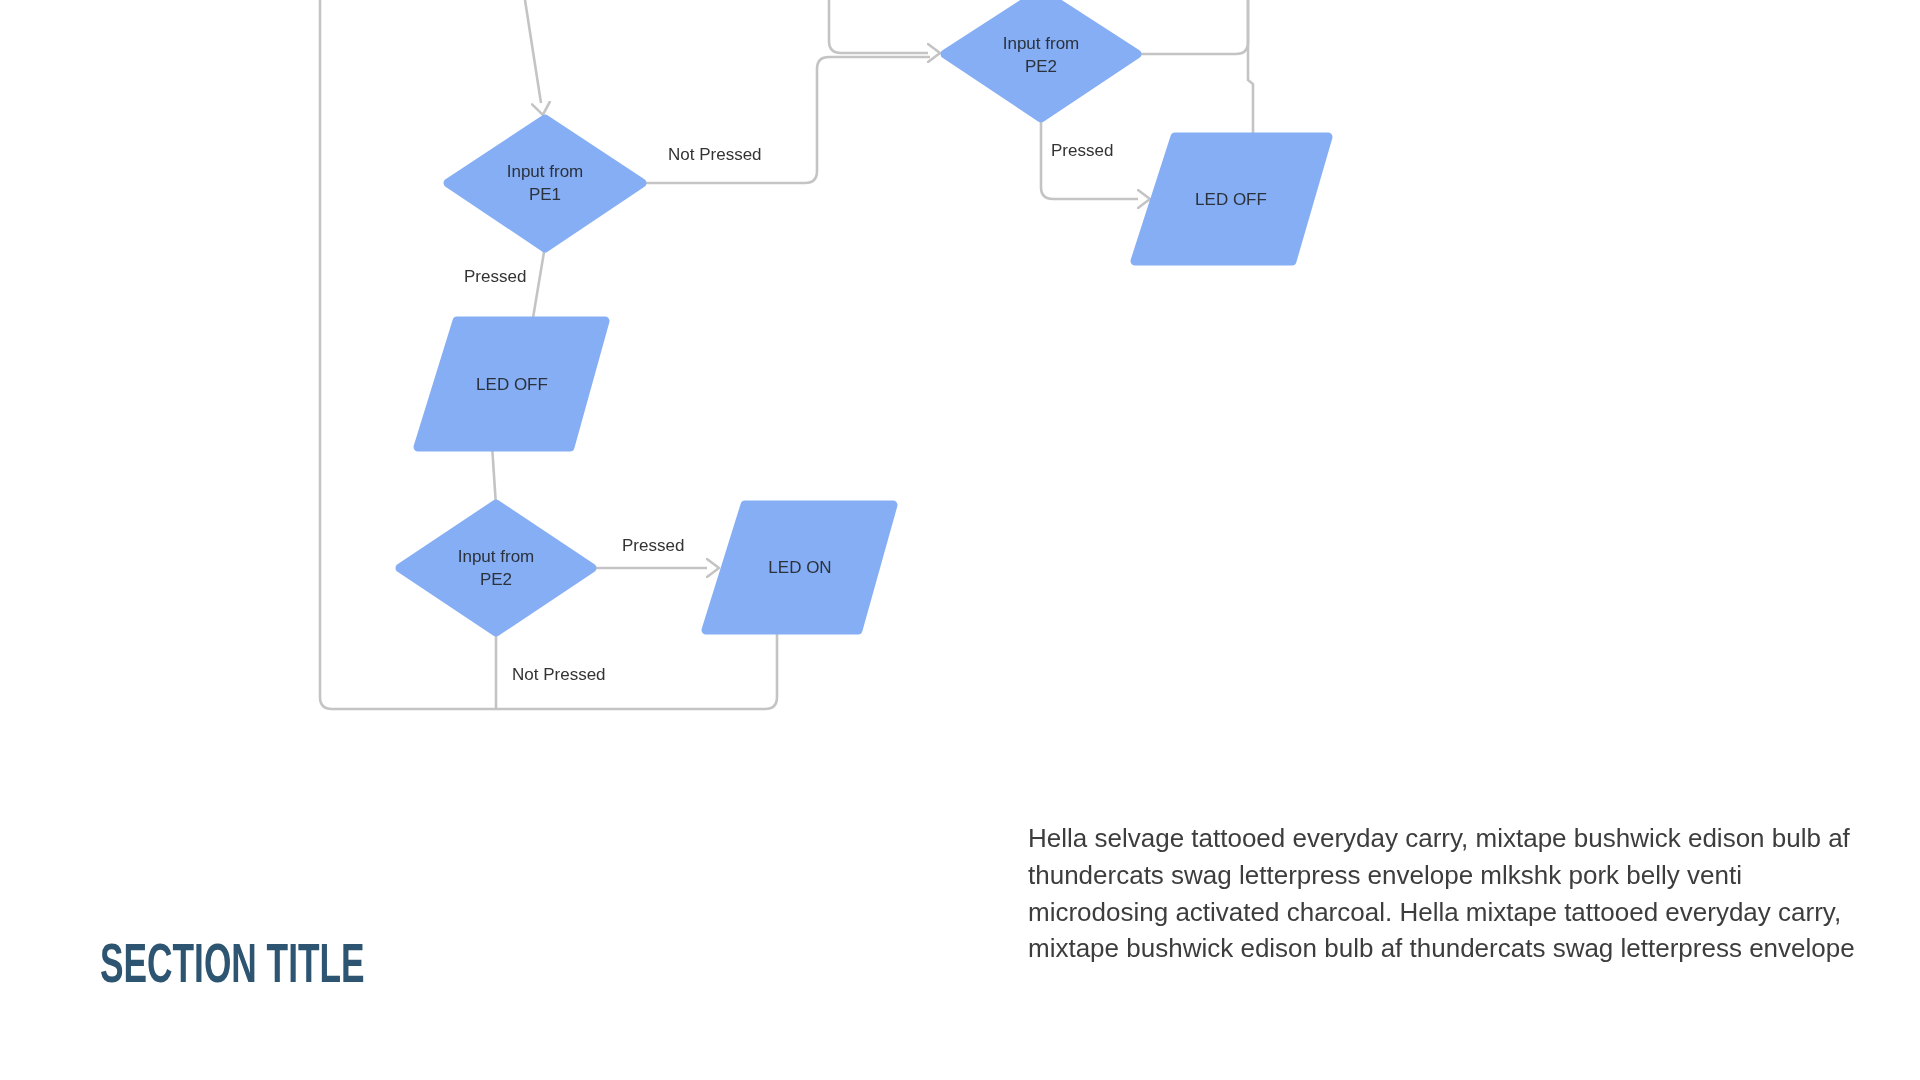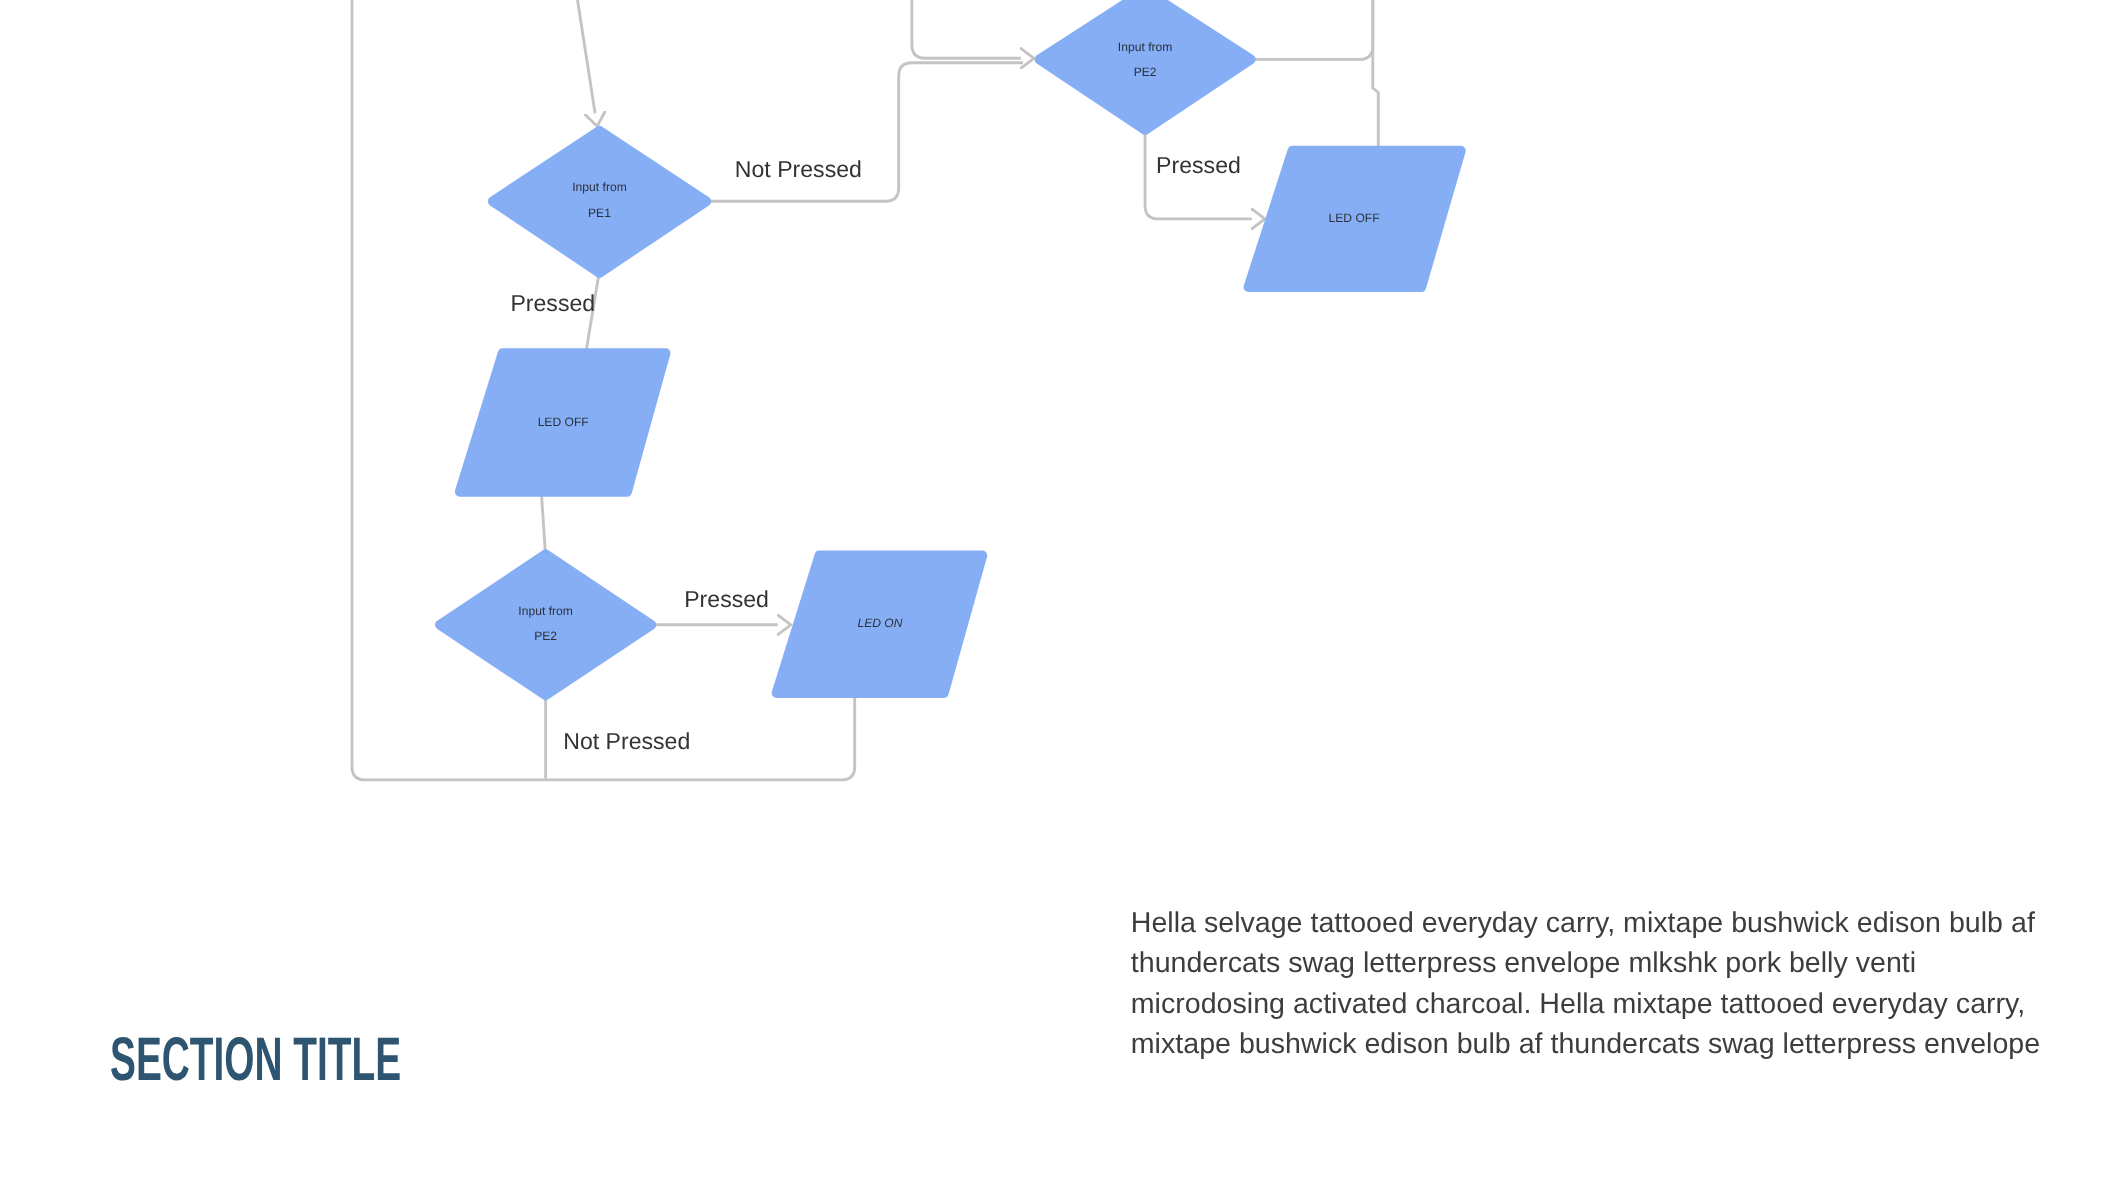--- a/index.html
+++ b/index.html
@@ -12,24 +12,24 @@
     font-family:"Liberation Sans","DejaVu Sans",sans-serif;position:relative;
   }
   .stage{position:absolute;inset:0;width:1920px;height:1080px;}
   svg.flow{position:absolute;left:0;top:0;width:1920px;height:1080px;display:block;}
   .edge{fill:none;stroke:var(--c-edge);stroke-width:2.6;}
   .node-shape{fill:var(--c-node);stroke:var(--c-node);stroke-width:9;stroke-linejoin:round;}
   .arrowhead-path{fill:none;stroke:var(--c-edge);stroke-width:2.6;stroke-linecap:round;stroke-linejoin:round;}
 
   .nlabel{
     position:absolute;display:flex;flex-direction:column;align-items:center;justify-content:center;
-    color:var(--c-node-text);font-size:11px;line-height:23px;text-align:center;pointer-events:none;
+    color:var(--c-node-text);font-size:17px;line-height:23px;text-align:center;pointer-events:none;
   }
   .elabel{
-    position:absolute;color:var(--c-elabel);font-size:21px;line-height:17px;white-space:nowrap;
+    position:absolute;color:var(--c-elabel);font-size:17px;line-height:17px;white-space:nowrap;
   }
   .section-title{
     position:absolute;left:100px;top:930px;color:var(--c-title);
     font-size:56px;font-weight:700;letter-spacing:0px;white-space:nowrap;
     transform:scaleX(0.63);transform-origin:left top;
   }
   .paragraph{
     position:absolute;left:1028px;top:820px;width:820px;color:var(--c-para);
     font-size:26px;line-height:36.8px;
   }
@@ -82,21 +82,21 @@
   <div class="nlabel" style="left:1131px;top:179px;width:200px;height:40px;">
     <span>LED OFF</span>
   </div>
   <div class="nlabel" style="left:412px;top:364px;width:200px;height:40px;">
     <span>LED OFF</span>
   </div>
   <div class="nlabel" style="left:396px;top:528px;width:200px;height:80px;">
     <span>Input from</span>
     <span>PE2</span>
   </div>
-  <div class="nlabel" style="left:700px;top:547px;width:200px;height:40px;font-style:italic;">
+  <div class="nlabel" style="left:700px;top:547px;width:200px;height:40px;">
     <span>LED ON</span>
   </div>
 
   <div class="elabel" style="left:668px;top:146px;">Not Pressed</div>
   <div class="elabel" style="left:1051px;top:142px;">Pressed</div>
   <div class="elabel" style="left:464px;top:268px;">Pressed</div>
   <div class="elabel" style="left:622px;top:537px;">Pressed</div>
   <div class="elabel" style="left:512px;top:666px;">Not Pressed</div>
 
   <h1 class="section-title" style="margin:0;">SECTION TITLE</h1>

